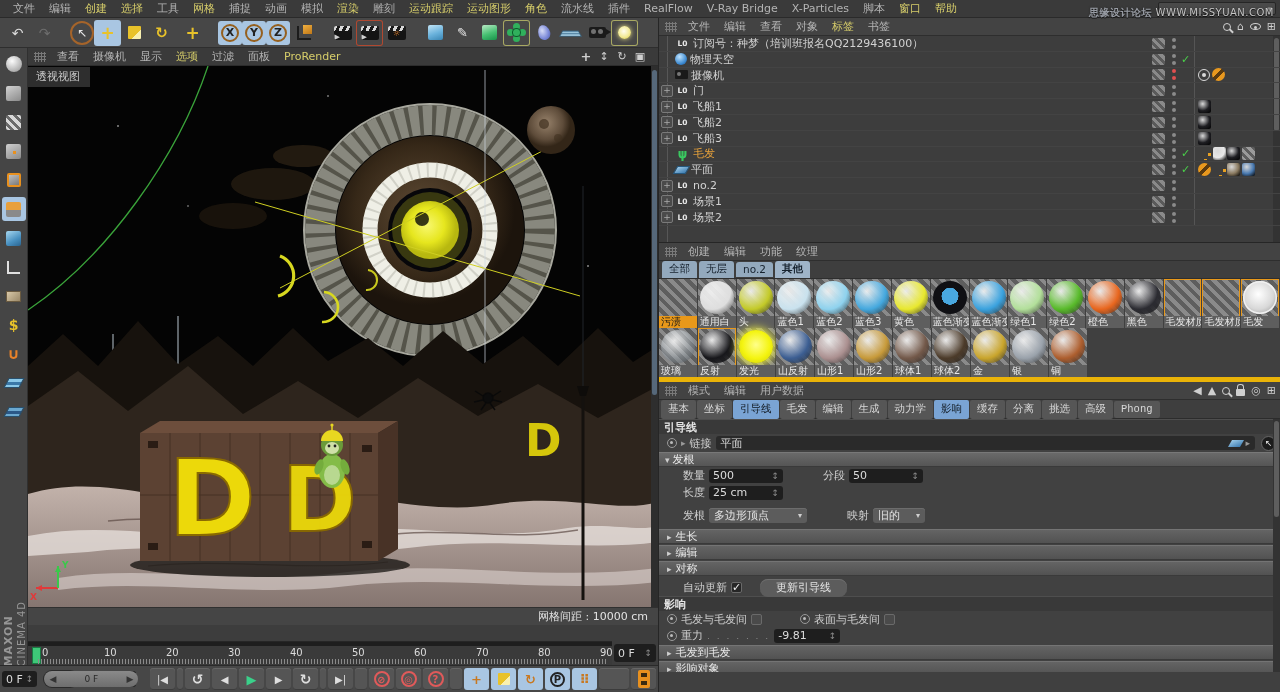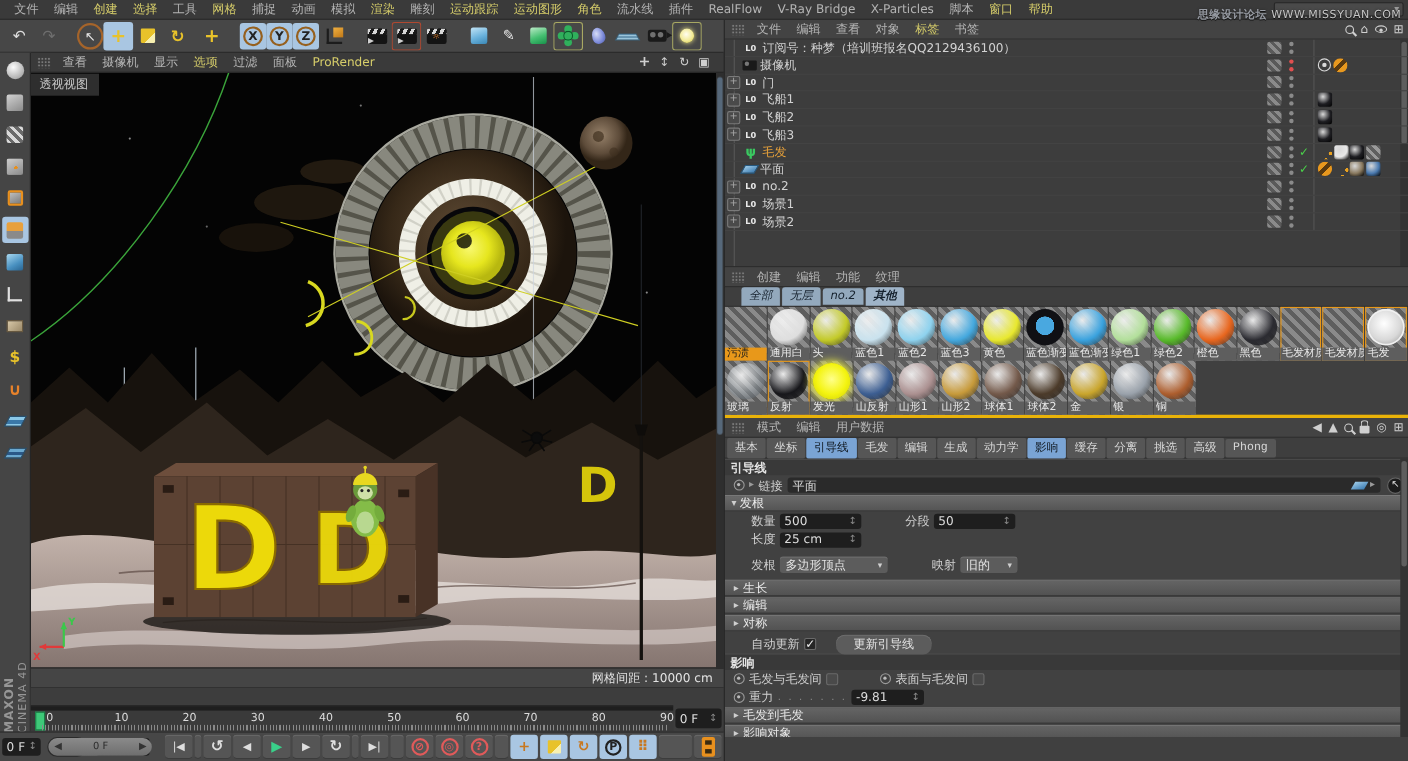--- a/index.html
+++ b/index.html
@@ -192,40 +192,40 @@
   .tag.target::before { content:""; width:4px; height:4px; border-radius:50%; background:#d8d8d8; }
   .tag.dots { background-image:radial-gradient(#e8a020 1.6px,transparent 1.8px),radial-gradient(#e8a020 1.6px,transparent 1.8px),
     radial-gradient(#e8a020 1.6px,transparent 1.8px); background-position:1px 7px,5px 1px,8px 7px; background-repeat:no-repeat; }
   .tag.mat { border-radius:2px; }
   .tag.hatch { background:repeating-linear-gradient(45deg,#9a9a9a 0 3px,#5e5e5e 3px 6px); }
   .omscroll { position:absolute; right:0; top:0; bottom:0; width:7px; background:#333; }
   .omscroll::before { content:""; position:absolute; top:2px; left:1px; width:5px; height:45%; background:#5e5e5e; border-radius:3px; }
 
   
   #matmgr { border-top:1px solid #262626; }
-  #mattabs { height:18px; display:flex; align-items:center; gap:2px; padding-left:15px; background:#3e3e3e;
-    border-bottom:1px solid #2e2e2e;font-style:italic; }
+  #mattabs { height:18px; display:flex; align-items:center; gap:2px; padding-left:3px; background:#3e3e3e;
+    border-bottom:1px solid #2e2e2e; }
   .mtab { background:#93a9bd; color:#16222e; border-radius:3px 3px 0 0; padding:1px 7px 2px; font-size:10.5px; }
   .mtab.bold { font-weight:bold; background:#9fb4c8; }
   .mrow { display:flex; height:49px; }
   .mcell { width:38px; margin-right:1px; position:relative;
     background:repeating-linear-gradient(45deg,#8a8a8a 0 4px,#5e5e5e 4px 8px); }
   .mcell.msel { outline:1px solid #e8981a; outline-offset:-1px; }
   .mball { position:absolute; left:2px; top:2px; width:34px; height:33px; border-radius:50%; }
   .k-hair { border-radius:0; left:0; top:0; width:38px; height:37px; background:transparent; }
   .k-ring { background:radial-gradient(circle at 50% 46%,#49a8e0 0 34%,#101014 35% 76%,#2e2e34 77%); }
   .k-fur { background:radial-gradient(circle at 45% 40%,#ffffff,#d8d8d8 55%,#8a8a8a); box-shadow:0 0 0 1.5px #f0f0f0 inset; }
   .k-glass { background:radial-gradient(circle at 40% 32%,rgba(255,255,255,.85),rgba(160,170,178,.45) 55%,rgba(60,66,72,.7)); }
   .k-glow { background:radial-gradient(circle at 50% 45%,#ffff8a,#f4f410 55%,#caca08); box-shadow:0 0 8px 2px #f0f040; }
   .mlabel { position:absolute; left:0; bottom:0; width:100%; height:12px; background:#5e5e5e; color:#e8e8e8;
     font-size:10px; line-height:12px; padding-left:2px; white-space:nowrap; overflow:hidden; }
   .mlabel.on { background:#e8981a; color:#1a1a1a; }
 
   
-  #attrmgr { border-top:3px solid #eab308; }
+  #attrmgr { border-top:5px solid #eab308; }
   #attrtitle { height:17px; display:flex; align-items:center; padding-left:4px; background:#414141; gap:4px;
     border-bottom:1px solid #333; color:#dedede; }
   .hairic::before { content:"ψ"; color:#3ac860; font-weight:bold; font-size:13px; }
   #attrtabs { height:19px; display:flex; align-items:center; gap:1px; padding-left:2px; background:#3e3e3e;
     border-bottom:1px solid #2c2c2c; }
   .atab { background:#565656; color:#d8d8d8; padding:2px 7px 3px; border-radius:2px; font-size:10.5px;font-family:Liberation Mono, monospace; }
   .atab.sel { background:#7aa4d4; color:#10181f; }
   #acontent { background:#414141; position:relative; height:253px; overflow:hidden; }
   .bighdr { height:15px; background:#393939; border-top:1px solid #4e4e4e; display:flex; align-items:center;
     padding-left:5px; color:#e4e4e4; font-weight:bold; }
@@ -769,20 +769,33 @@
           <span class="osep"></span>
           <span class="olayer"></span>
           <span class="ovdots">
             <i></i>
             <i></i>
           </span>
           <span class="ocheck"></span>
           <span class="otags"></span>
         </div>
 
+        <div class="orow">
+          <span class="oexp"></span>
+          <span class="oicon oi-sky"></span>
+          <span class="oname">物理天空</span>
+          <span class="osep"></span>
+          <span class="olayer"></span>
+          <span class="ovdots">
+            <i></i>
+            <i></i>
+          </span>
+          <span class="ocheck on"></span>
+          <span class="otags"></span>
+        </div>
 
         <div class="orow">
           <span class="oexp"></span>
           <span class="oicon oi-camera"></span>
           <span class="oname">摄像机</span>
           <span class="osep"></span>
           <span class="olayer"></span>
           <span class="ovdots red">
             <i></i>
             <i></i>

